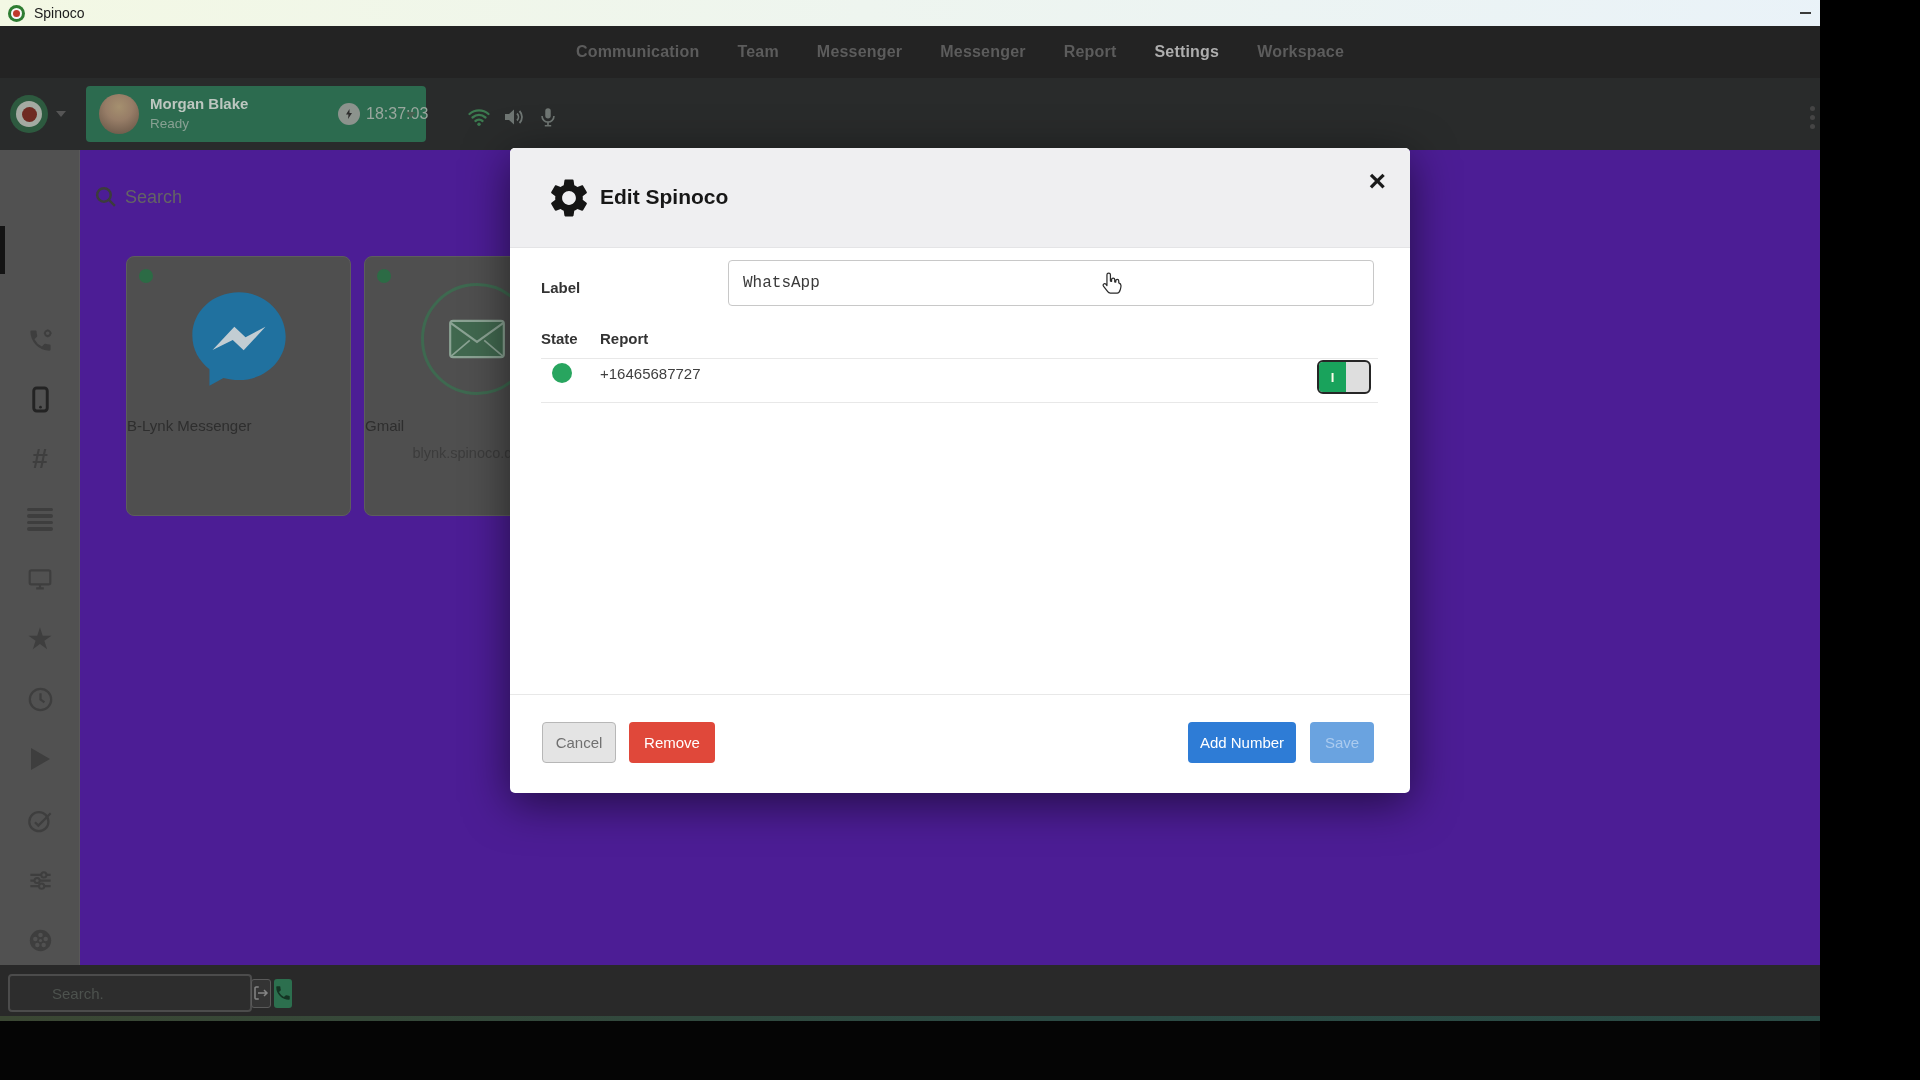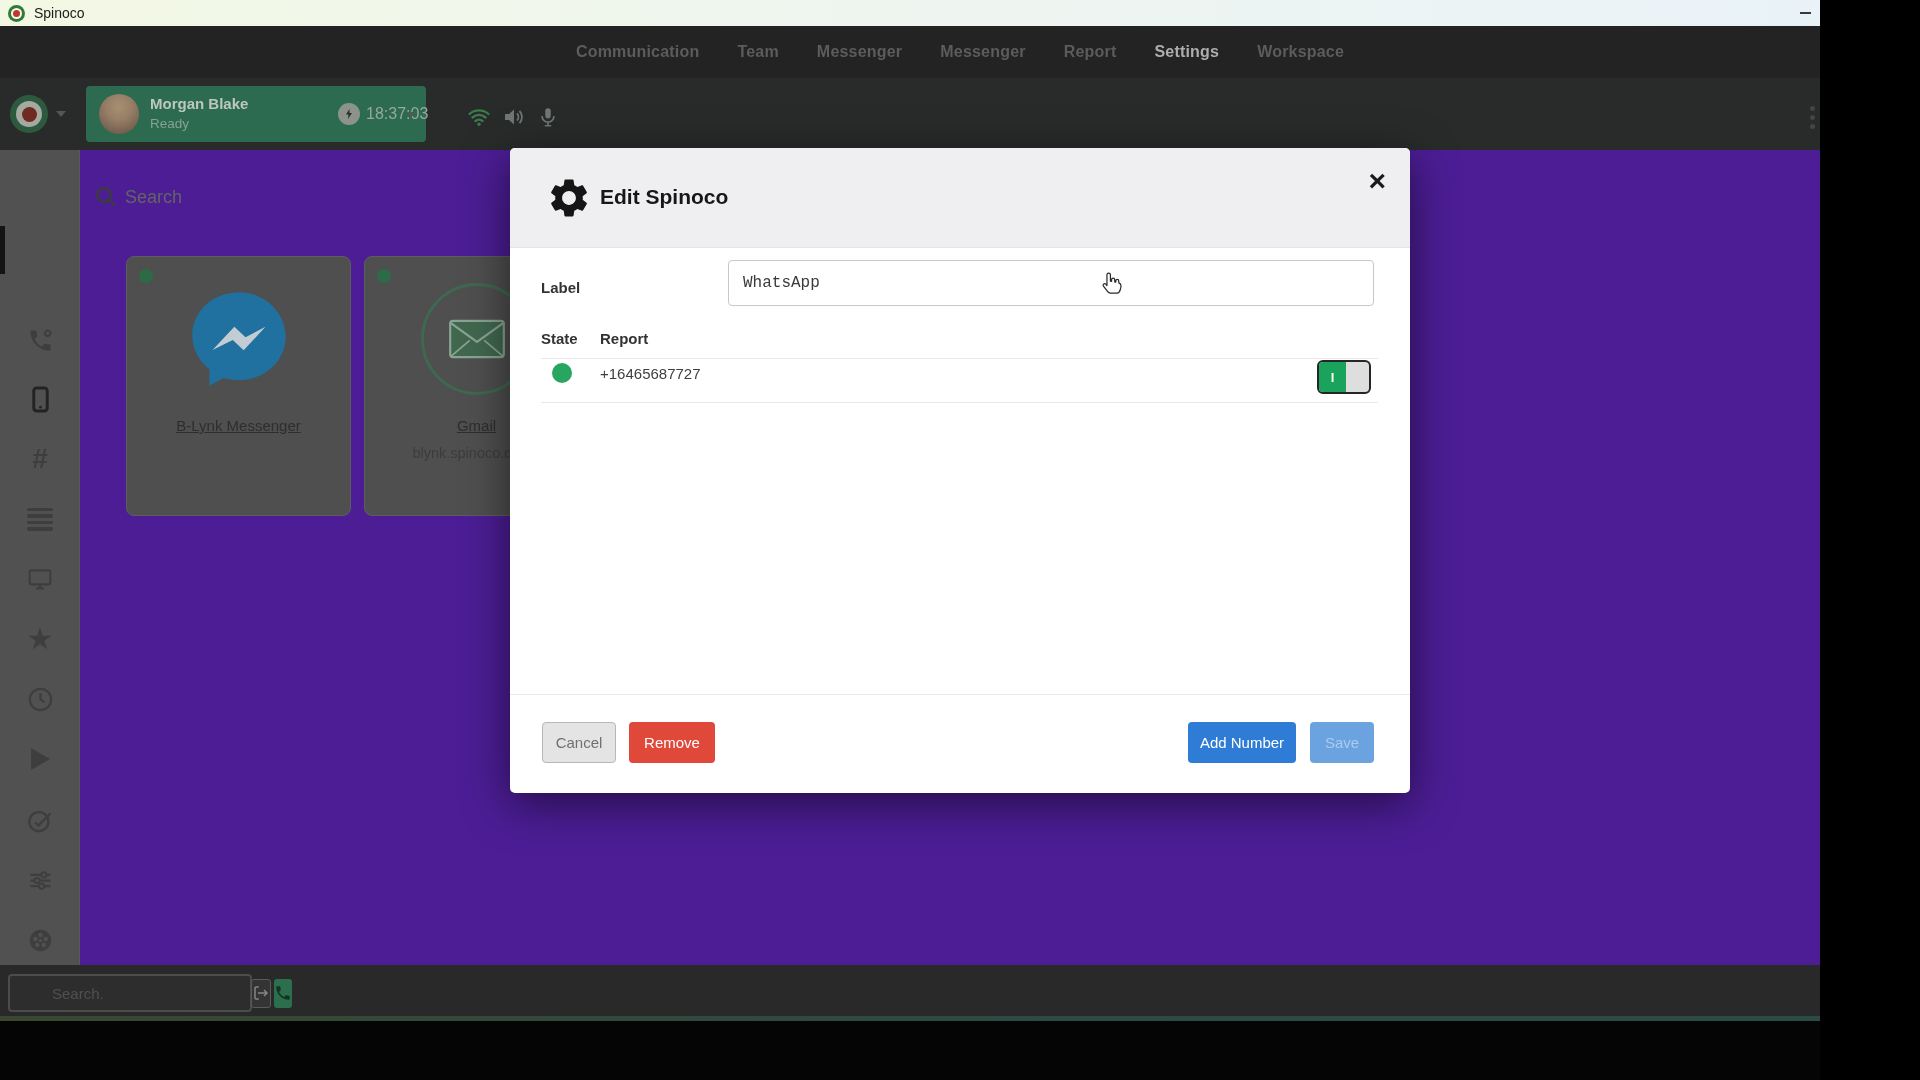--- a/index.html
+++ b/index.html
@@ -75,22 +75,22 @@
   
   .content-search-icon { position:absolute; left:93px; top:184px; }
   .content-search { position:absolute; left:125px; top:182px; width:300px; height:30px;
     background:transparent; border:none; outline:none; font-size:18px; color:#8a8a8a;
     font-family:"Liberation Sans",sans-serif; }
   .content-search::placeholder { color:#646464; }
   .card { position:absolute; top:256px; width:225px; height:260px; background:#4f4f4f;
     border:1px solid #5d5d5d; border-radius:8px; }
   .card-dot { position:absolute; left:12px; top:12px; width:14px; height:14px; border-radius:50%;
     background:#2c6b45; }
-  .card-title { position:absolute; left:0; top:160px; width:100%; text-align:center;
-    font-size:15px; color:#2e2e2e;text-decoration:underline; }
+  .card-title { position:absolute; left:0; top:160px; width:100%; 
+    font-size:15px; color:#2e2e2e; }
   .card-sub { position:absolute; left:0; top:188px; width:100%; text-align:center;
     font-size:14.5px; color:#3c3c3c; white-space:nowrap; }
   .gmail-ring { position:absolute; left:56px; top:26px; width:112px; height:112px; border-radius:50%;
     border:3px solid #3e6950; display:flex; align-items:center; justify-content:center; }
   .add-btn { position:absolute; left:1850px; top:174px; width:42px; height:42px; background:#265f97;
     border-radius:3px; color:#9dbed7; font-size:30px; font-weight:300;
     display:flex; align-items:center; justify-content:center; }
 
   
   .bottombar { position:absolute; left:0; top:965px; width:1920px; height:51px; background:#292929; }

